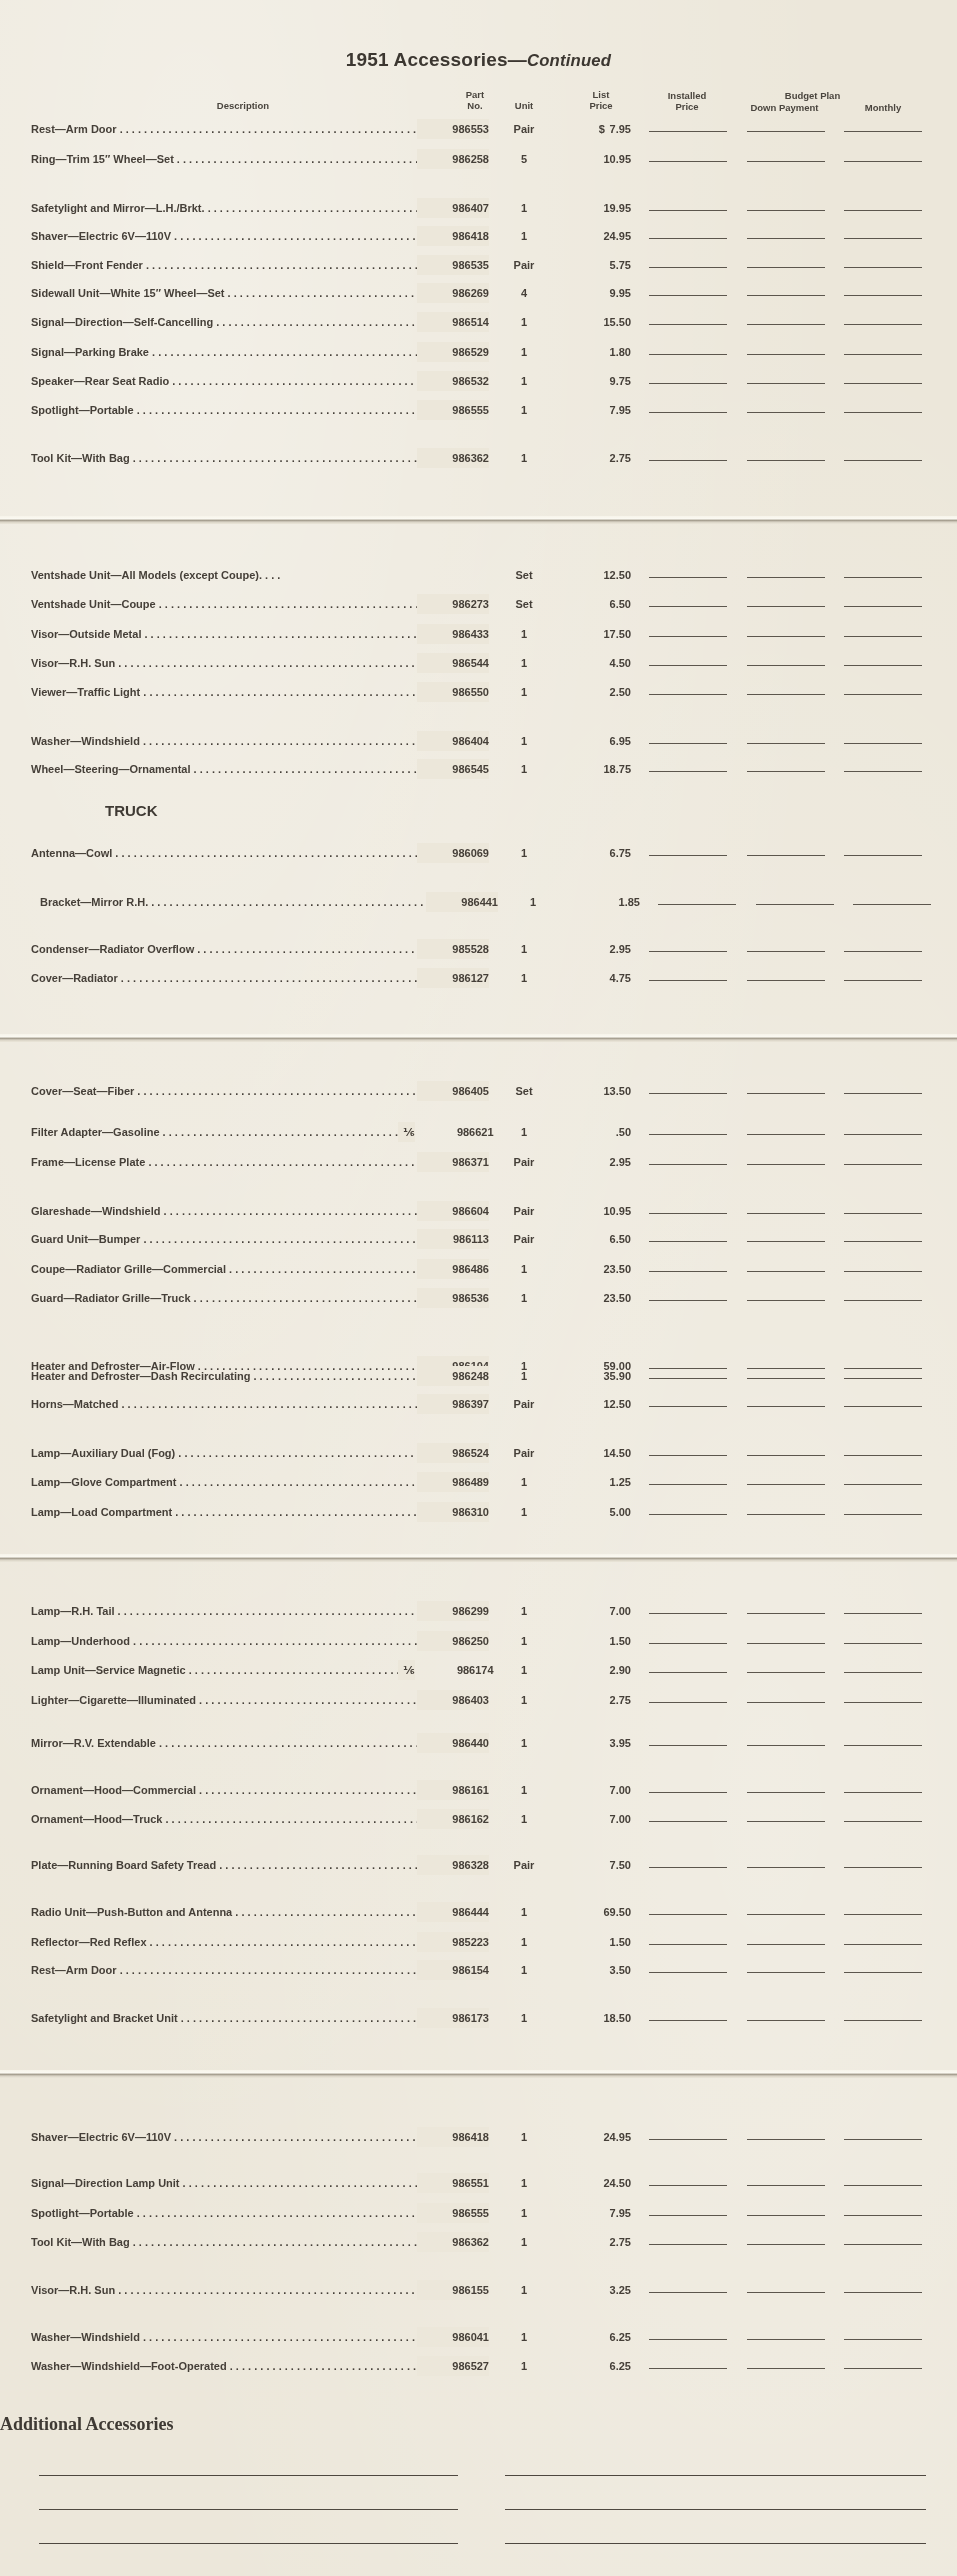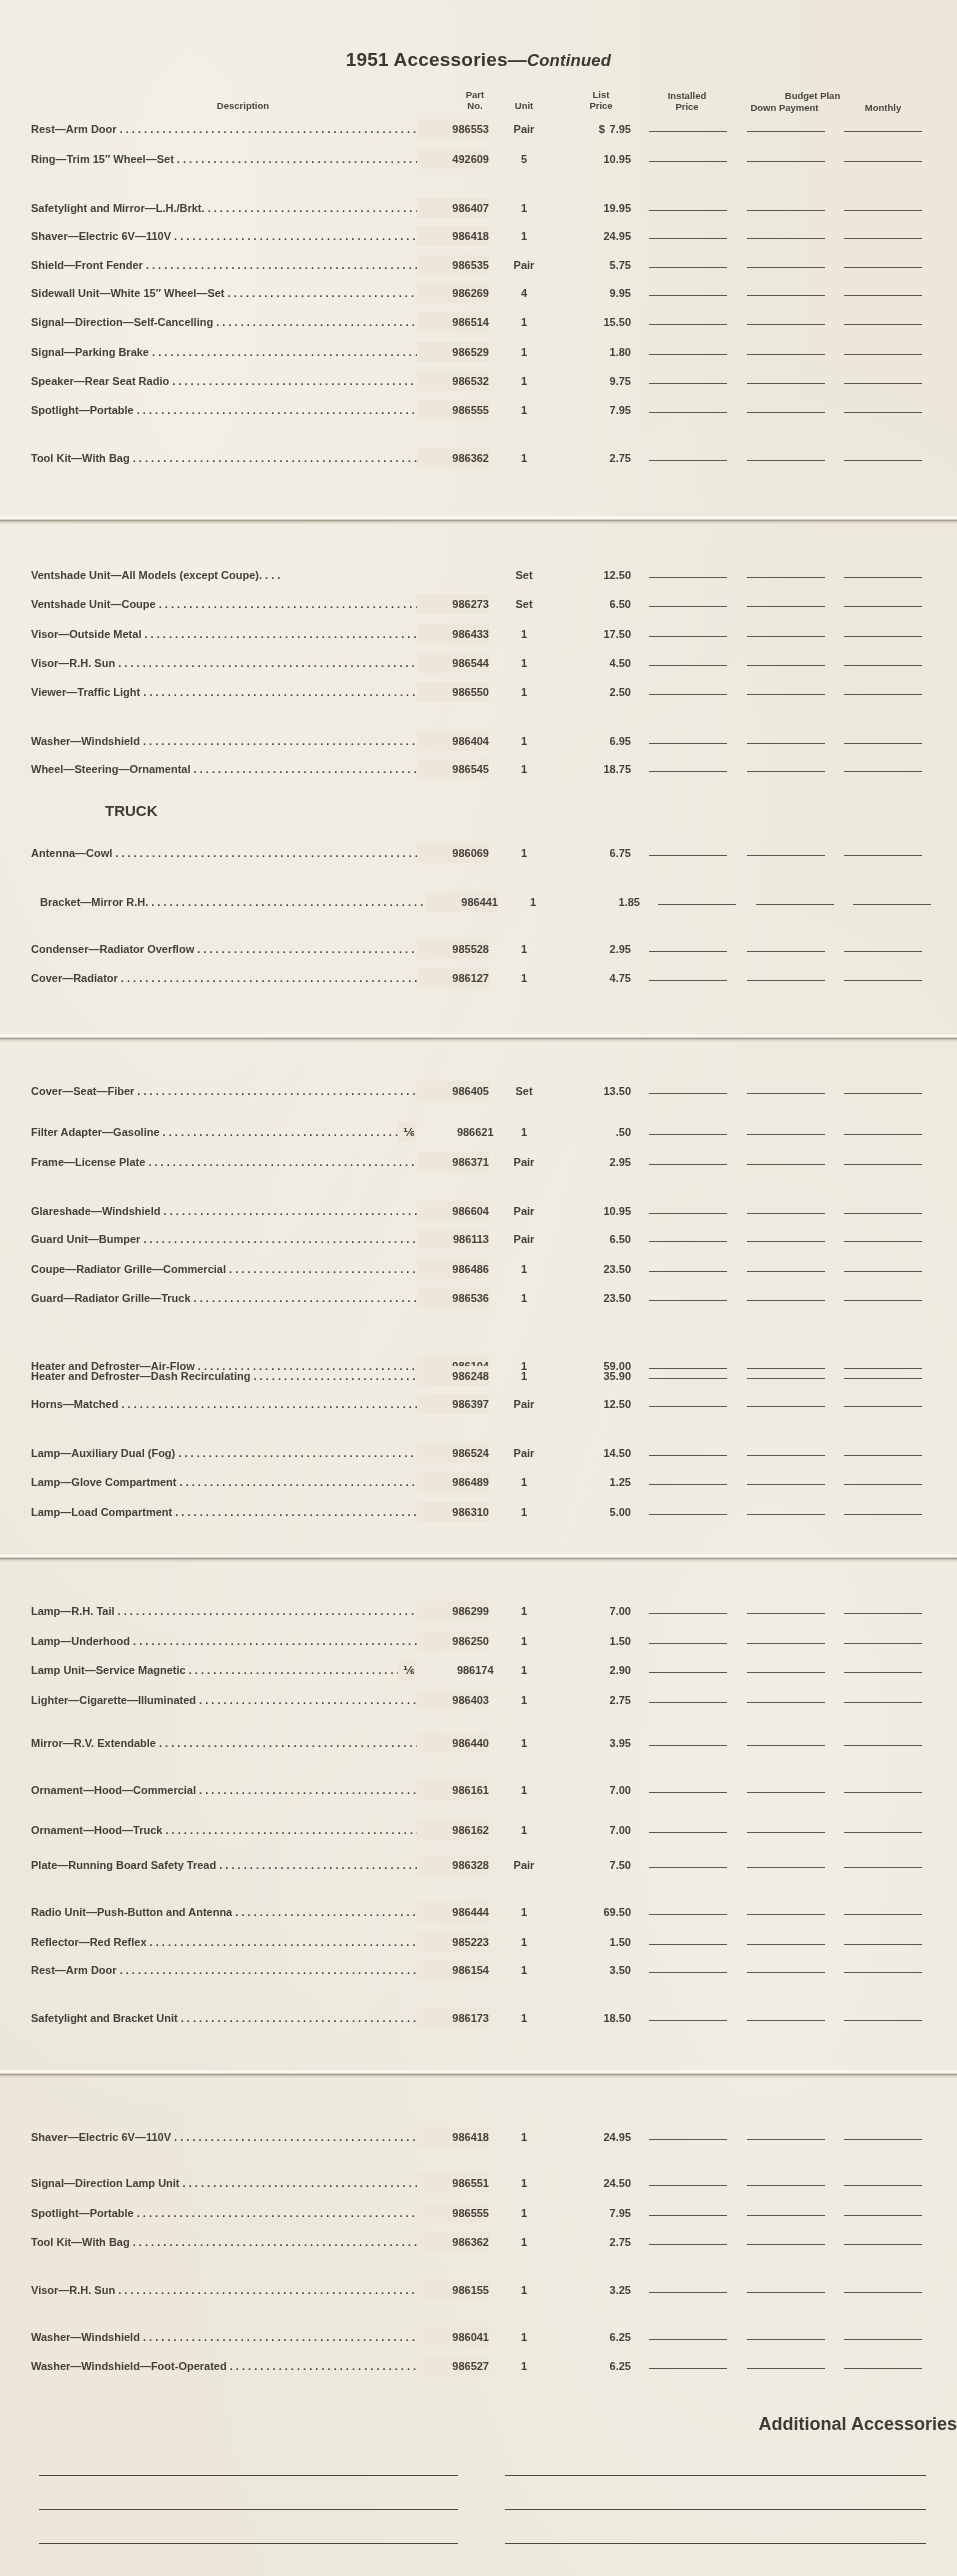--- a/index.html
+++ b/index.html
@@ -49,22 +49,22 @@
     .blank {
       position: absolute; top: 12px; height: 0; border-top: 1.2px solid #5c564d;
     }
     .b1 { left: 649px; width: 78px; }
     .b2 { left: 747px; width: 78px; }
     .b3 { left: 844px; width: 78px; }
     .section {
       position: absolute; left: 105px; font-weight: bold; font-size: 15px; color: #3f3a34;
     }
     .add-title {
-      position: absolute; top: 2414px; left: 0; width: 957px; text-align: right;
-      font-weight: bold; font-size: 18px; color: #3f3a34;
+      position: absolute; top: 2414px; left: 0; width: 957px; text-align: left;
+      font-weight: bold; font-size: 18px; color: #3f3a34; font-family: Liberation Serif, serif;
     }
     .add-line {
       position: absolute; height: 0; border-top: 1.5px solid #4e4840;
     }
   </style>
 </head>
 <body>
 
 <div class="paper"></div>
 
@@ -98,21 +98,21 @@
       <span class="desc">Rest—Arm Door</span>
       <span class="part">986553</span>
       <span class="unit">Pair</span>
       <span class="price"><span class="dollar">$</span><span>7.95</span></span>
       <span class="blank b1"></span>
       <span class="blank b2"></span>
       <span class="blank b3"></span>
     </div>
     <div class="row" style="top: 149px;">
       <span class="desc">Ring—Trim 15″ Wheel—Set</span>
-      <span class="part">492609</span>
+      <span class="part">986258</span>
       <span class="unit">5</span>
       <span class="price"><span>10.95</span></span>
       <span class="blank b1"></span>
       <span class="blank b2"></span>
       <span class="blank b3"></span>
     </div>
     <div class="row" style="top: 198px;">
       <span class="desc">Safetylight and Mirror—L.H./Brkt.</span>
       <span class="part">986407</span>
       <span class="unit">1</span>
@@ -457,21 +457,21 @@
     </div>
     <div class="row" style="top: 1780px;">
       <span class="desc">Ornament—Hood—Commercial</span>
       <span class="part">986161</span>
       <span class="unit">1</span>
       <span class="price"><span>7.00</span></span>
       <span class="blank b1"></span>
       <span class="blank b2"></span>
       <span class="blank b3"></span>
     </div>
-    <div class="row" style="top: 1809px; margin-top: 11px;">
+    <div class="row" style="top: 1809px;">
       <span class="desc">Ornament—Hood—Truck</span>
       <span class="part">986162</span>
       <span class="unit">1</span>
       <span class="price"><span>7.00</span></span>
       <span class="blank b1"></span>
       <span class="blank b2"></span>
       <span class="blank b3"></span>
     </div>
     <div class="row" style="top: 1855px;">
       <span class="desc">Plate—Running Board Safety Tread</span>

